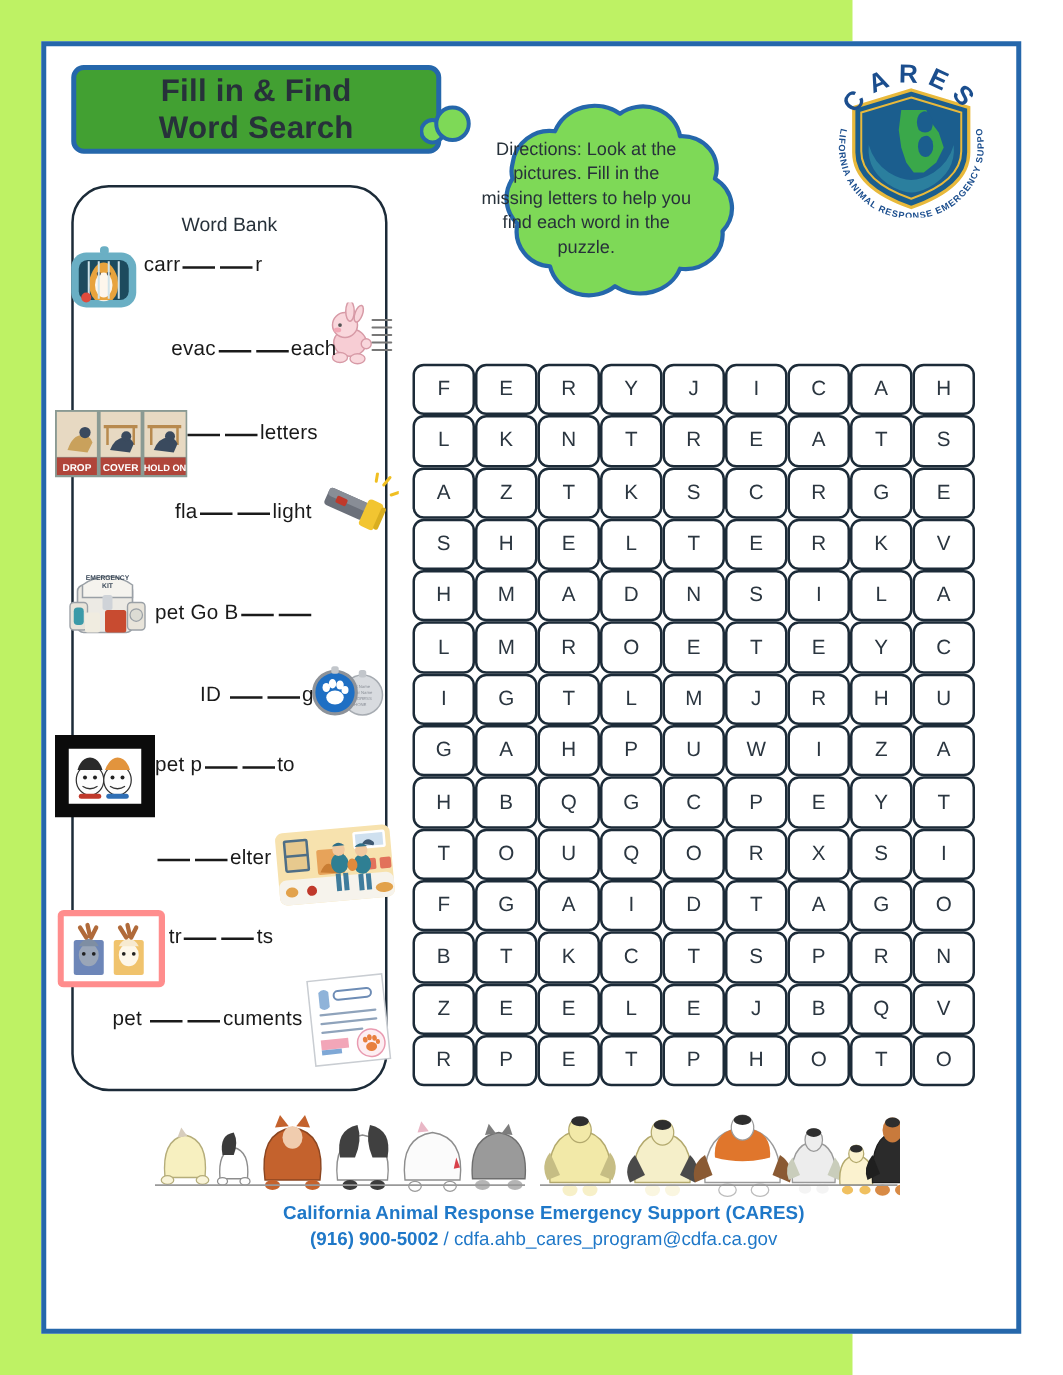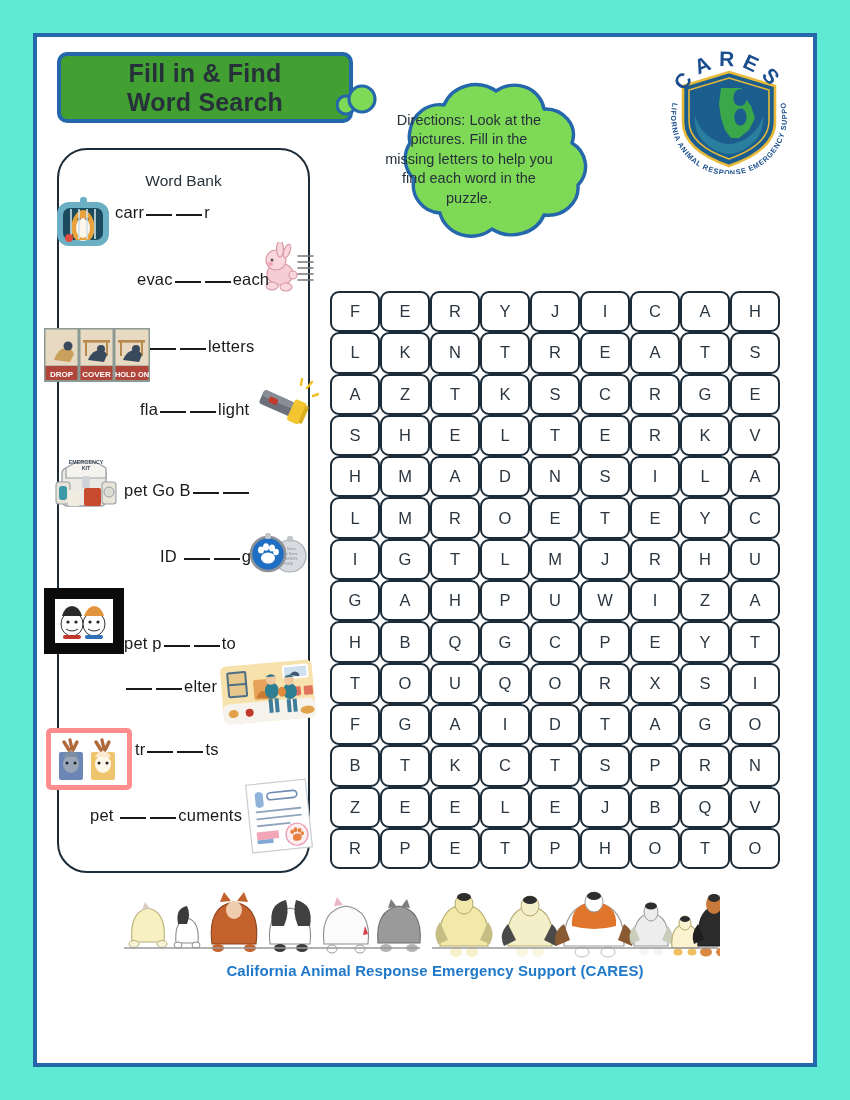--- a/index.html
+++ b/index.html
@@ -4,22 +4,22 @@
 <style>
   * { box-sizing: border-box; margin: 0; padding: 0; }
   html, body {
     width: 850px; height: 1100px;
     background: #ffffff;
     font-family: "Liberation Sans", sans-serif;
     overflow: hidden;
   }
   .page {
     position: relative;
-    width: 850px; height: 1100px;
-    background: #5eead4;
+    width: 682px; height: 1100px;
+    background: #bef264;
   }
   
   .page-frame {
     position: absolute;
     left: 33px; top: 33px;
     width: 784px; height: 1034px;
     border: 4px solid #2567ab;
     background: #ffffff;
   }
   
@@ -349,21 +349,21 @@
       <path d="M22 41 q6 4 12 0" stroke="#333" stroke-width="1" fill="none"></path>
       <rect x="19" y="47" width="18" height="4" rx="2" fill="#c0392b"></rect>
       <ellipse cx="50" cy="36" rx="11" ry="12" fill="#fdfdfd" stroke="#333" stroke-width="1"></ellipse>
       <path d="M40 28 q4 -10 10 -10 q7 0 10 10 z" fill="#e2943d"></path>
       <circle cx="46" cy="34" r="1.6" fill="#222"></circle>
         <circle cx="54" cy="34" r="1.6" fill="#222"></circle>
       <path d="M44 41 q6 4 12 0" stroke="#333" stroke-width="1" fill="none"></path>
       <rect x="41" y="47" width="18" height="4" rx="2" fill="#2f6fb5"></rect>
     </svg>
   </div>
-  <div class="wb-label" style="left:124px; top:634px;">
+  <div class="wb-label" style="left:124px; top:603px;">
     <span>pet p</span><span class="blank"></span><span class="blank"></span><span>to</span>
   </div>
 
   <div class="wb-pic" style="left:218px; top:657px;">
     <svg width="100" height="72" viewBox="0 0 100 72">
       <g transform="rotate(-5 50 36)">
         <rect x="4" y="6" width="92" height="58" rx="6" fill="#f7e2ae"></rect>
         <rect x="4" y="44" width="92" height="20" rx="6" fill="#f6f3ec"></rect>
         <rect x="10" y="12" width="20" height="26" rx="2" fill="#4e6e86"></rect>
         <rect x="12" y="14" width="16" height="10" fill="#e7c98e"></rect>
@@ -680,15 +680,18 @@
         <path d="M578 44 q-8 10 -4 20 l10 -5 z" fill="#1f1f1f"></path>
         <ellipse cx="586" cy="72" rx="6" ry="4.5" fill="#d88a45"></ellipse>
         <ellipse cx="602" cy="72" rx="6" ry="4.5" fill="#d88a45"></ellipse>
       </g>
       <line x1="312" y1="68" x2="598" y2="68" stroke="#999" stroke-width="1.4"></line>
     </svg>
   </div>
 
   <div class="footer">
     <div class="footer-line1">California Animal Response Emergency Support (CARES)</div>
+    <div class="footer-line2">
+      <span class="footer-phone">(916) 900-5002</span><span> / </span><span class="footer-email">cdfa.ahb_cares_program@cdfa.ca.gov</span>
+    </div>
   </div>
 
 </div>
 
 </body></html>

